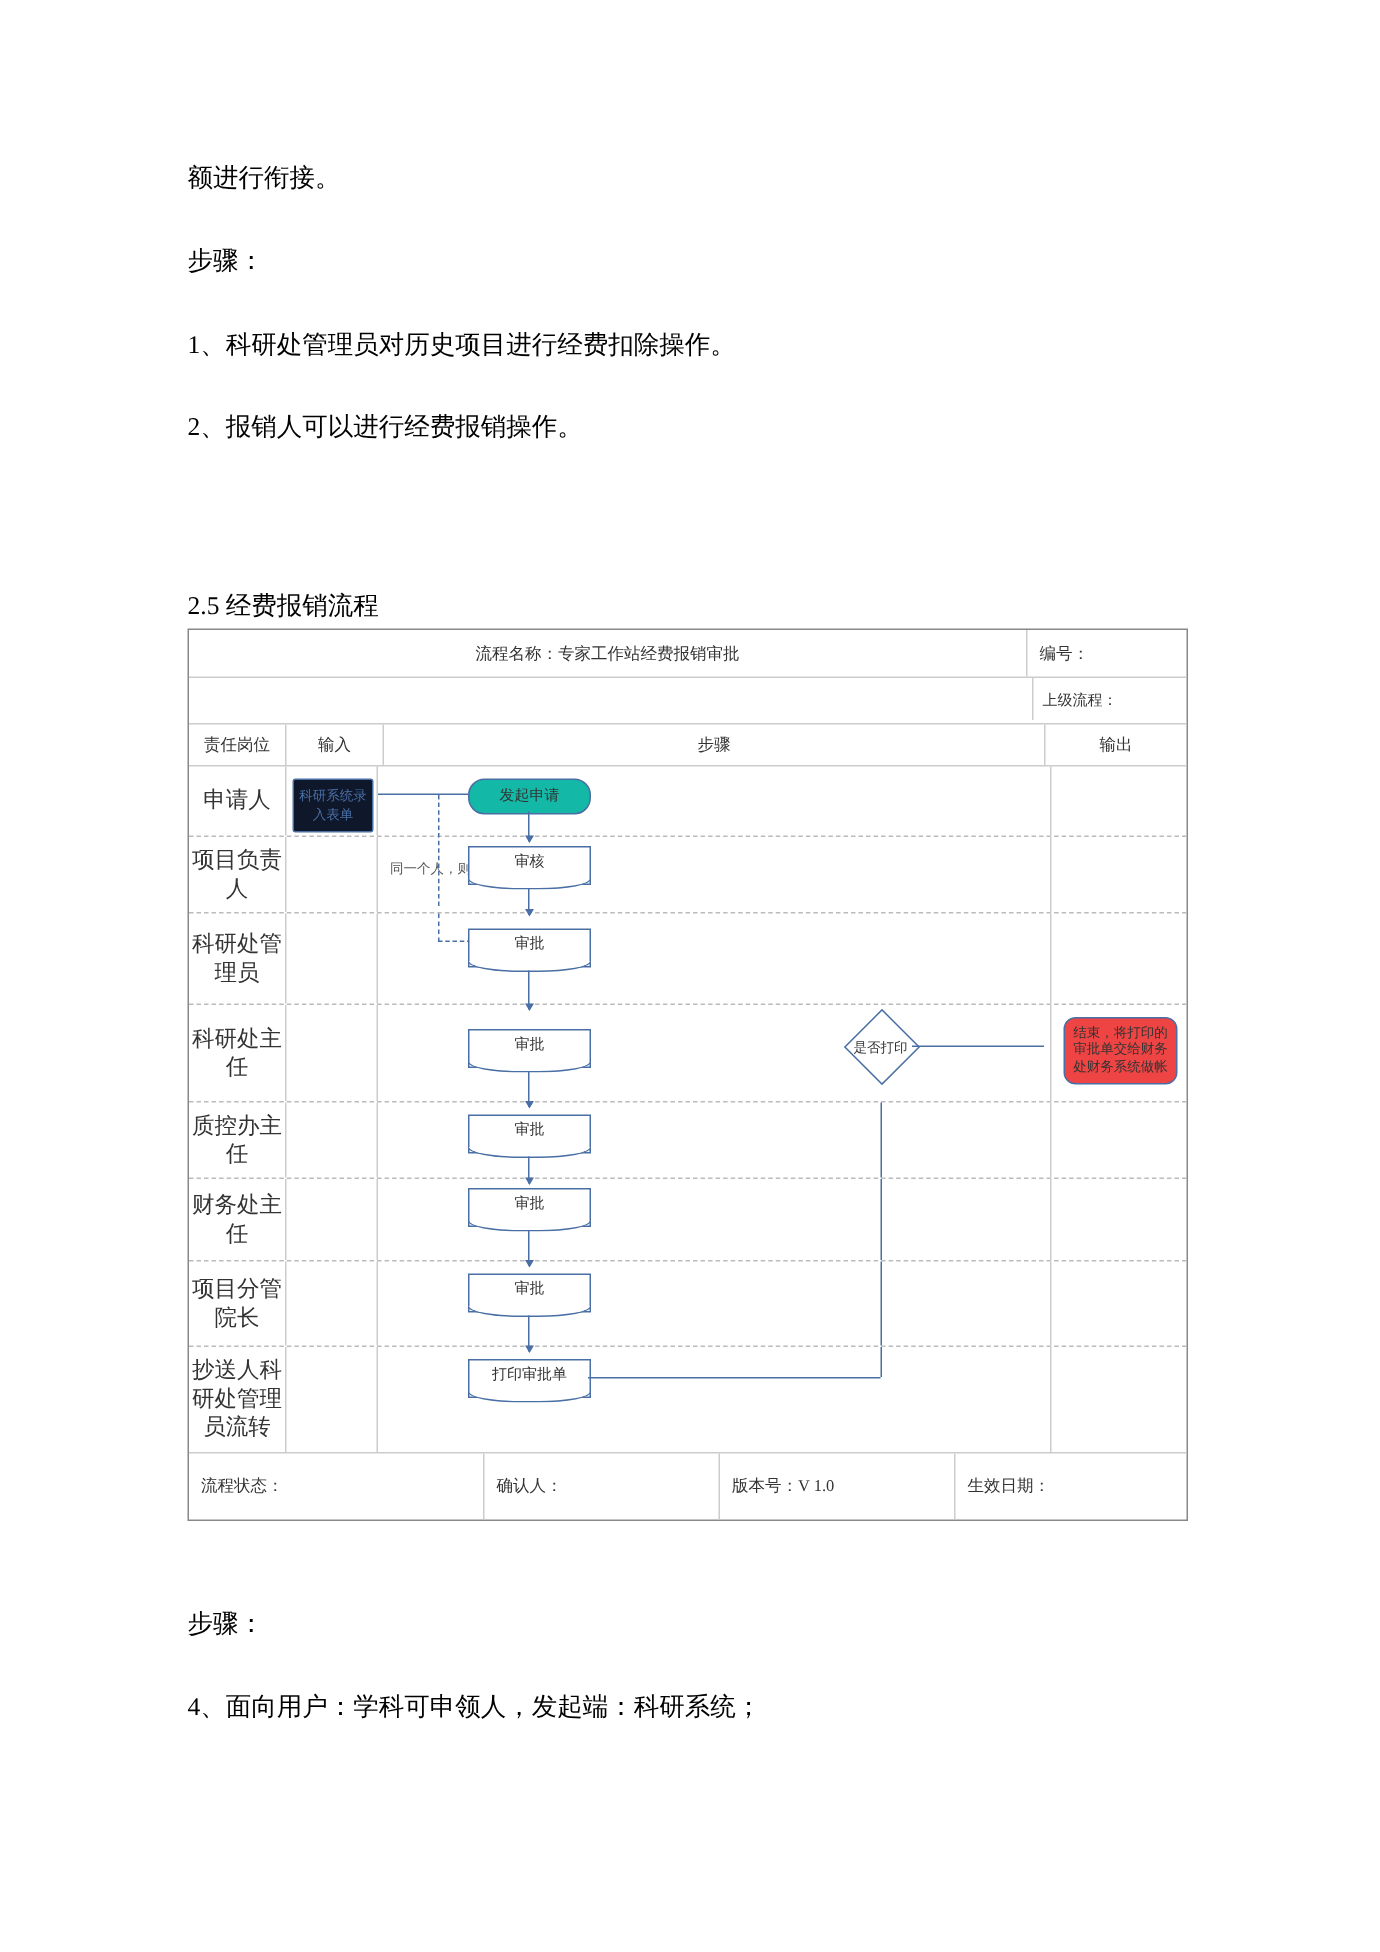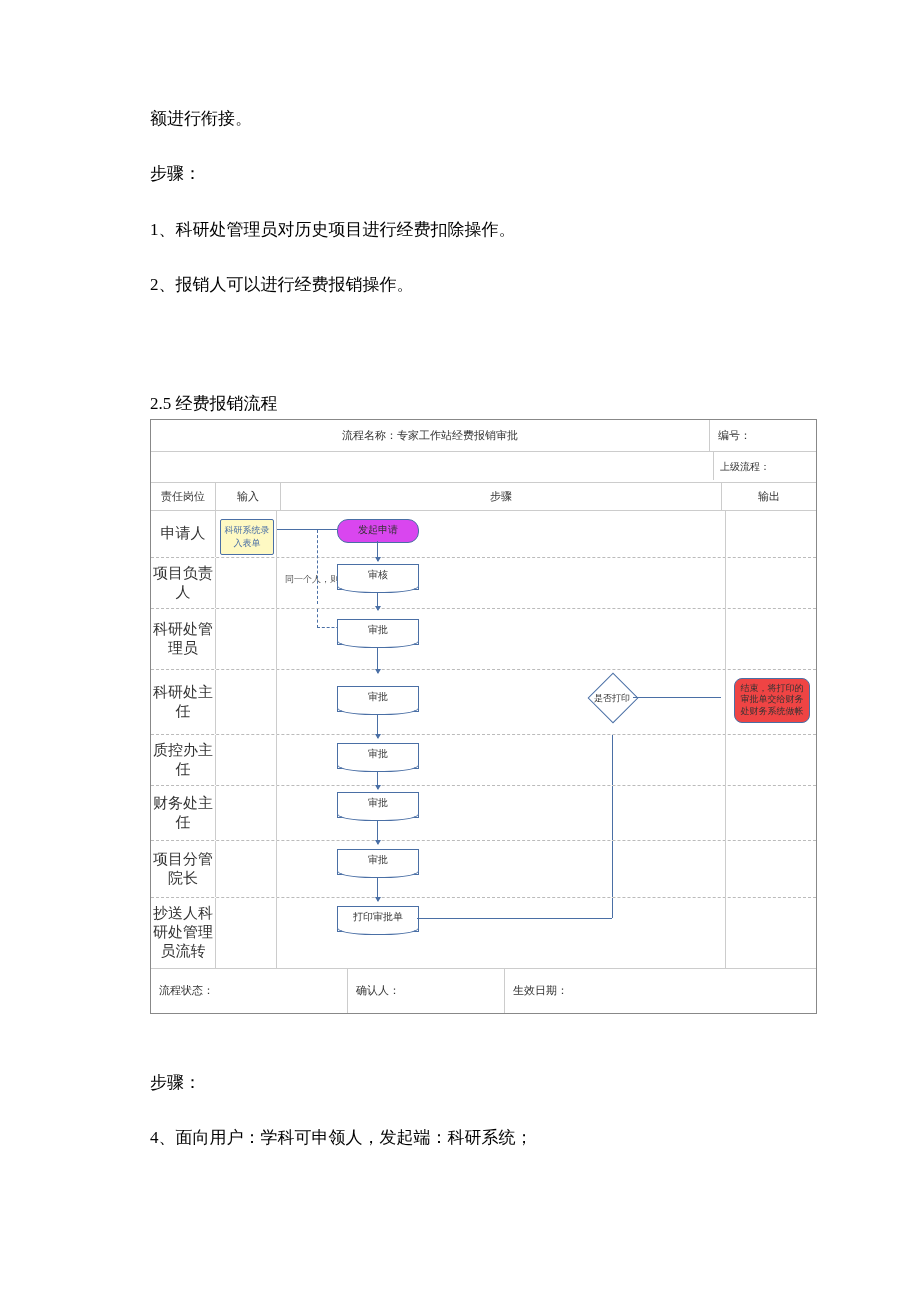--- a/index.html
+++ b/index.html
@@ -5,21 +5,20 @@
   body {
     margin: 0;
     padding: 0;
     background: #fff;
     font-family: "SimSun", "宋体", serif;
     color: #000;
     width: 920px;
   }
   .page {
     padding: 100px 125px 80px 125px;
-    margin-left: 25px;
   }
   .para {
     font-size: 17px;
     line-height: 2.2;
     margin: 0 0 18px 0;
   }
   .section-title {
     font-size: 17px;
     margin: 40px 0 4px 0;
     font-family: "SimSun", "宋体", serif;
@@ -97,21 +96,21 @@
     border-right: 1px solid #ccc;
     position: relative;
   }
   .lane-output {
     width: 90px;
     position: relative;
   }
   .doc-box {
     position: absolute;
     border: 1px solid #4a6fa5;
-    background: #fef9c3;
+    background: #0f172a;
     font-size: 9px;
     text-align: center;
     padding: 4px 2px;
     color: #4a6fa5;
     border-radius: 2px;
     width: 48px;
     left: 4px;
     top: 8px;
   }
   .step-box {
@@ -133,27 +132,26 @@
     border: 1px solid #4a6fa5;
     border-top: none;
     border-radius: 0 0 40px 40px / 0 0 8px 8px;
     background: #fff;
   }
   .rounded-box {
     position: absolute;
     width: 80px;
     height: 22px;
     border: 1px solid #4a6fa5;
-    background: #d946ef;
+    background: #14b8a6;
     font-size: 10px;
     text-align: center;
     line-height: 22px;
     border-radius: 11px;
     left: 60px;
-    font-family: Liberation Mono, monospace;
   }
   .arrow-down {
     position: absolute;
     width: 0;
     border-left: 1px solid #4a6fa5;
     left: 100px;
   }
   .arrow-down::after {
     content: '';
     position: absolute;
@@ -357,20 +355,24 @@
           <div class="connector-h" style="left:140px;width:195px;top:20px"></div>
         </div>
         <div class="lane-output"></div>
       </div>
 
     </div>
 
     <div class="fc-footer">
       <div class="ff-status">流程状态：</div>
       <div class="ff-confirm">确认人：</div>
+      <div class="ff-version">
+        <span>版本号：</span>
+          <span>V 1.0</span>
+      </div>
       <div class="ff-date">生效日期：</div>
     </div>
   </div>
 
   <div style="height:50px"></div>
 
   <p class="para">步骤：</p>
 
   <p class="para">4、面向用户：学科可申领人，发起端：科研系统；</p>
 

